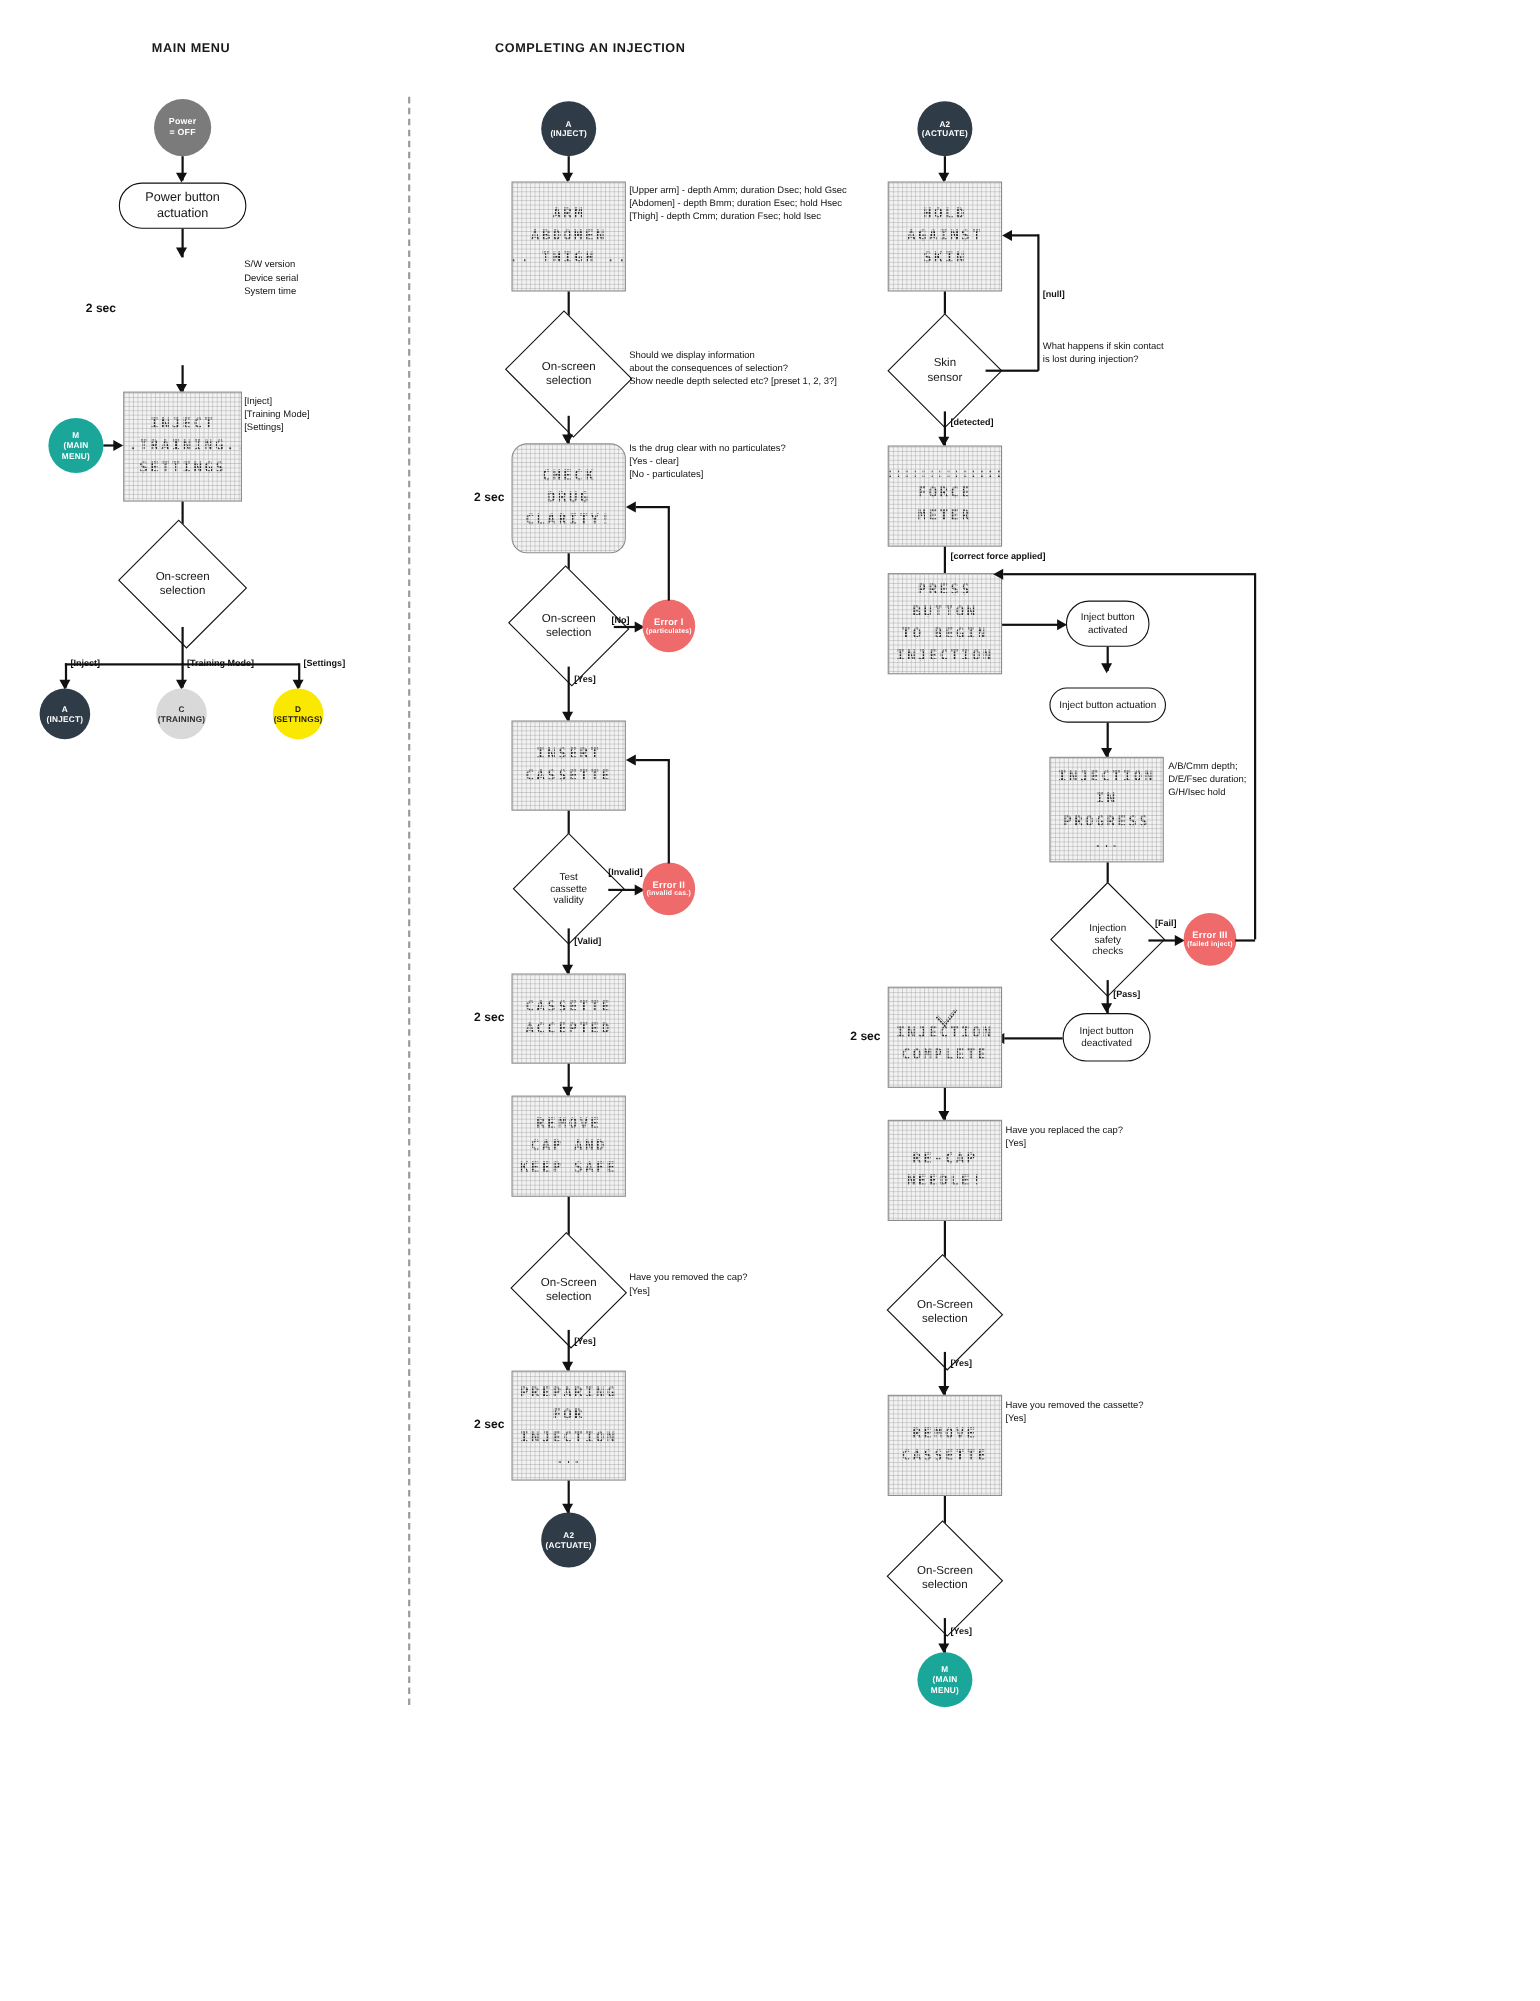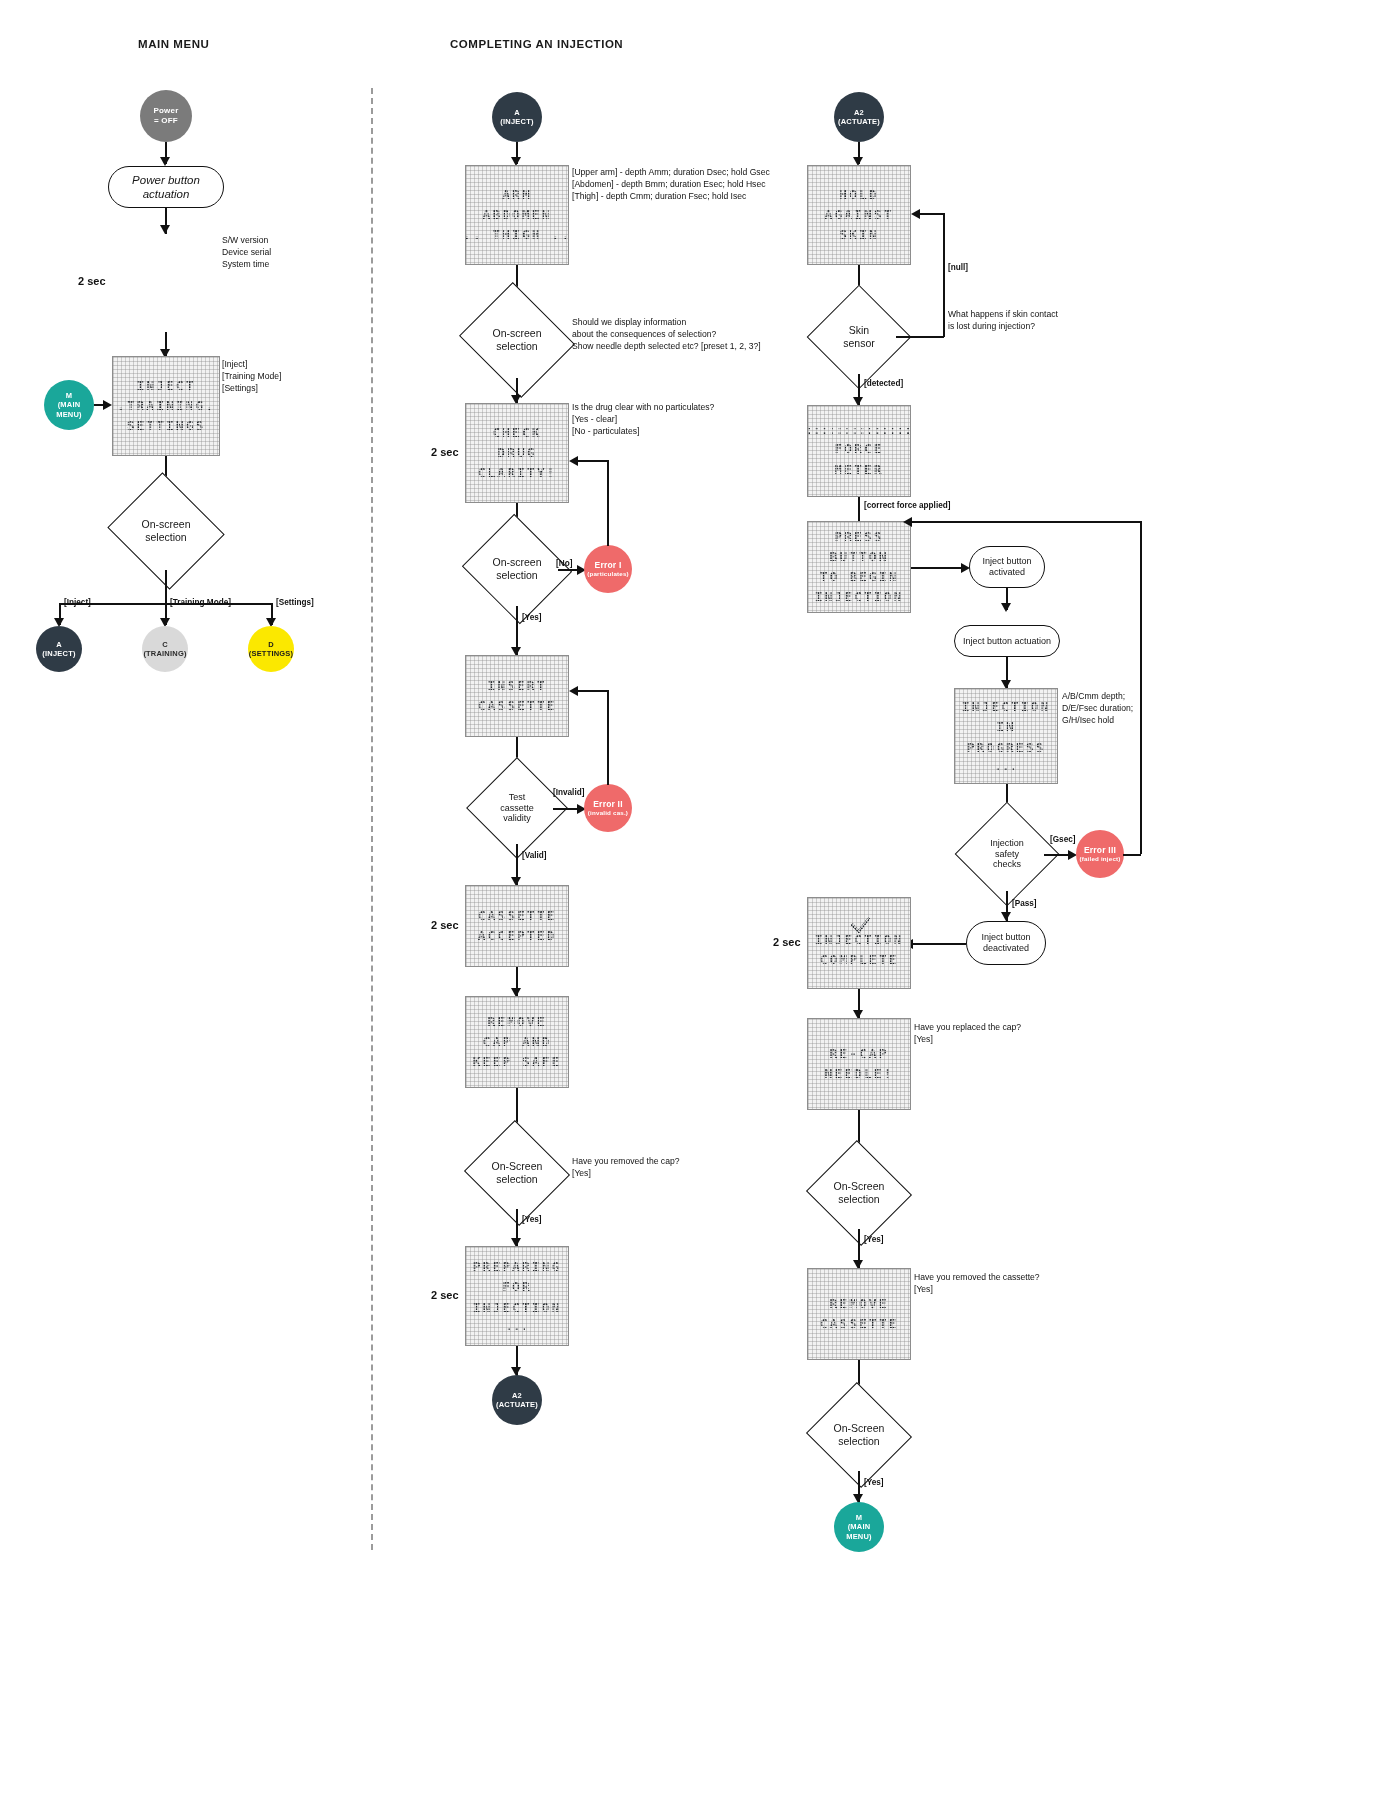--- a/index.html
+++ b/index.html
@@ -209,21 +209,21 @@
 
   <div class="divider" style="left:371px;top:88px;height:1462px;"></div>
 
   <div class="term power" style="left:140px;top:90px;width:52px;height:52px;">
     <span class="l1">Power</span>
     <span class="l2">= OFF</span>
   </div>
   <div class="ln v" style="left:165px;top:142px;height:22px;"></div>
   <div class="arrow down" style="left:160px;top:157px;"></div>
 
-  <div class="stadium" style="left:108px;top:166px;width:116px;height:42px;font-style:italic;">Power button
+  <div class="stadium" style="left:108px;top:166px;width:116px;height:42px;">Power button
 actuation</div>
   <div class="ln v" style="left:165px;top:208px;height:26px;"></div>
   <div class="arrow down" style="left:160px;top:225px;"></div>
 
   <div class="timer" style="left:78px;top:275px;">2 sec</div>
   <div class="note" style="left:222px;top:234px;">S/W version
 Device serial
 System time</div>
   <div class="ln v" style="left:165px;top:332px;height:26px;"></div>
   <div class="arrow down" style="left:160px;top:349px;"></div>
@@ -302,21 +302,21 @@
     <div class="shape"></div>
     <div class="txt">On-screen
 selection</div>
   </div>
   <div class="note" style="left:572px;top:316px;">Should we display information
 about the consequences of selection?
 Show needle depth selected etc? [preset 1, 2, 3?]</div>
   <div class="ln v" style="left:516px;top:378px;height:26px;"></div>
   <div class="arrow down" style="left:511px;top:395px;"></div>
 
-  <div class="screen" style="left:465px;top:403px;width:104px;height:100px;">
+  <div class="screen" style="left:465px;top:403px;width:104px;height:100px;border-radius:14px;">
     <div class="line sm">CHECK</div>
     <div class="line sm">DRUG</div>
     <div class="line sm">CLARITY!</div>
   </div>
   <div class="timer" style="left:431px;top:446px;">2 sec</div>
   <div class="note" style="left:572px;top:401px;">Is the drug clear with no particulates?
 [Yes - clear]
 [No - particulates]</div>
   <div class="ln v" style="left:516px;top:503px;height:30px;"></div>
   <div class="arrow down" style="left:511px;top:524px;"></div>
@@ -487,21 +487,21 @@
 G/H/Isec hold</div>
   <div class="ln v" style="left:1006px;top:784px;height:34px;"></div>
   <div class="arrow down" style="left:1001px;top:809px;"></div>
 
   <div class="diamond tiny" style="left:970px;top:817px;width:74px;height:74px;">
     <div class="shape"></div>
     <div class="txt">Injection
 safety
 checks</div>
   </div>
-  <div class="edge-label" style="left:1050px;top:834px;">[Gsec]</div>
+  <div class="edge-label" style="left:1050px;top:834px;">[Fail]</div>
   <div class="ln h" style="left:1044px;top:854px;width:30px;"></div>
   <div class="arrow right" style="left:1068px;top:850px;"></div>
 
   <div class="term err" style="left:1076px;top:830px;width:48px;height:48px;">
     <span class="l1">Error III</span>
     <span class="l2">(failed inject)</span>
   </div>
 
   <div class="ln v" style="left:1140px;top:521px;height:333px;"></div>
   <div class="ln h" style="left:1123px;top:854px;width:18px;"></div>

